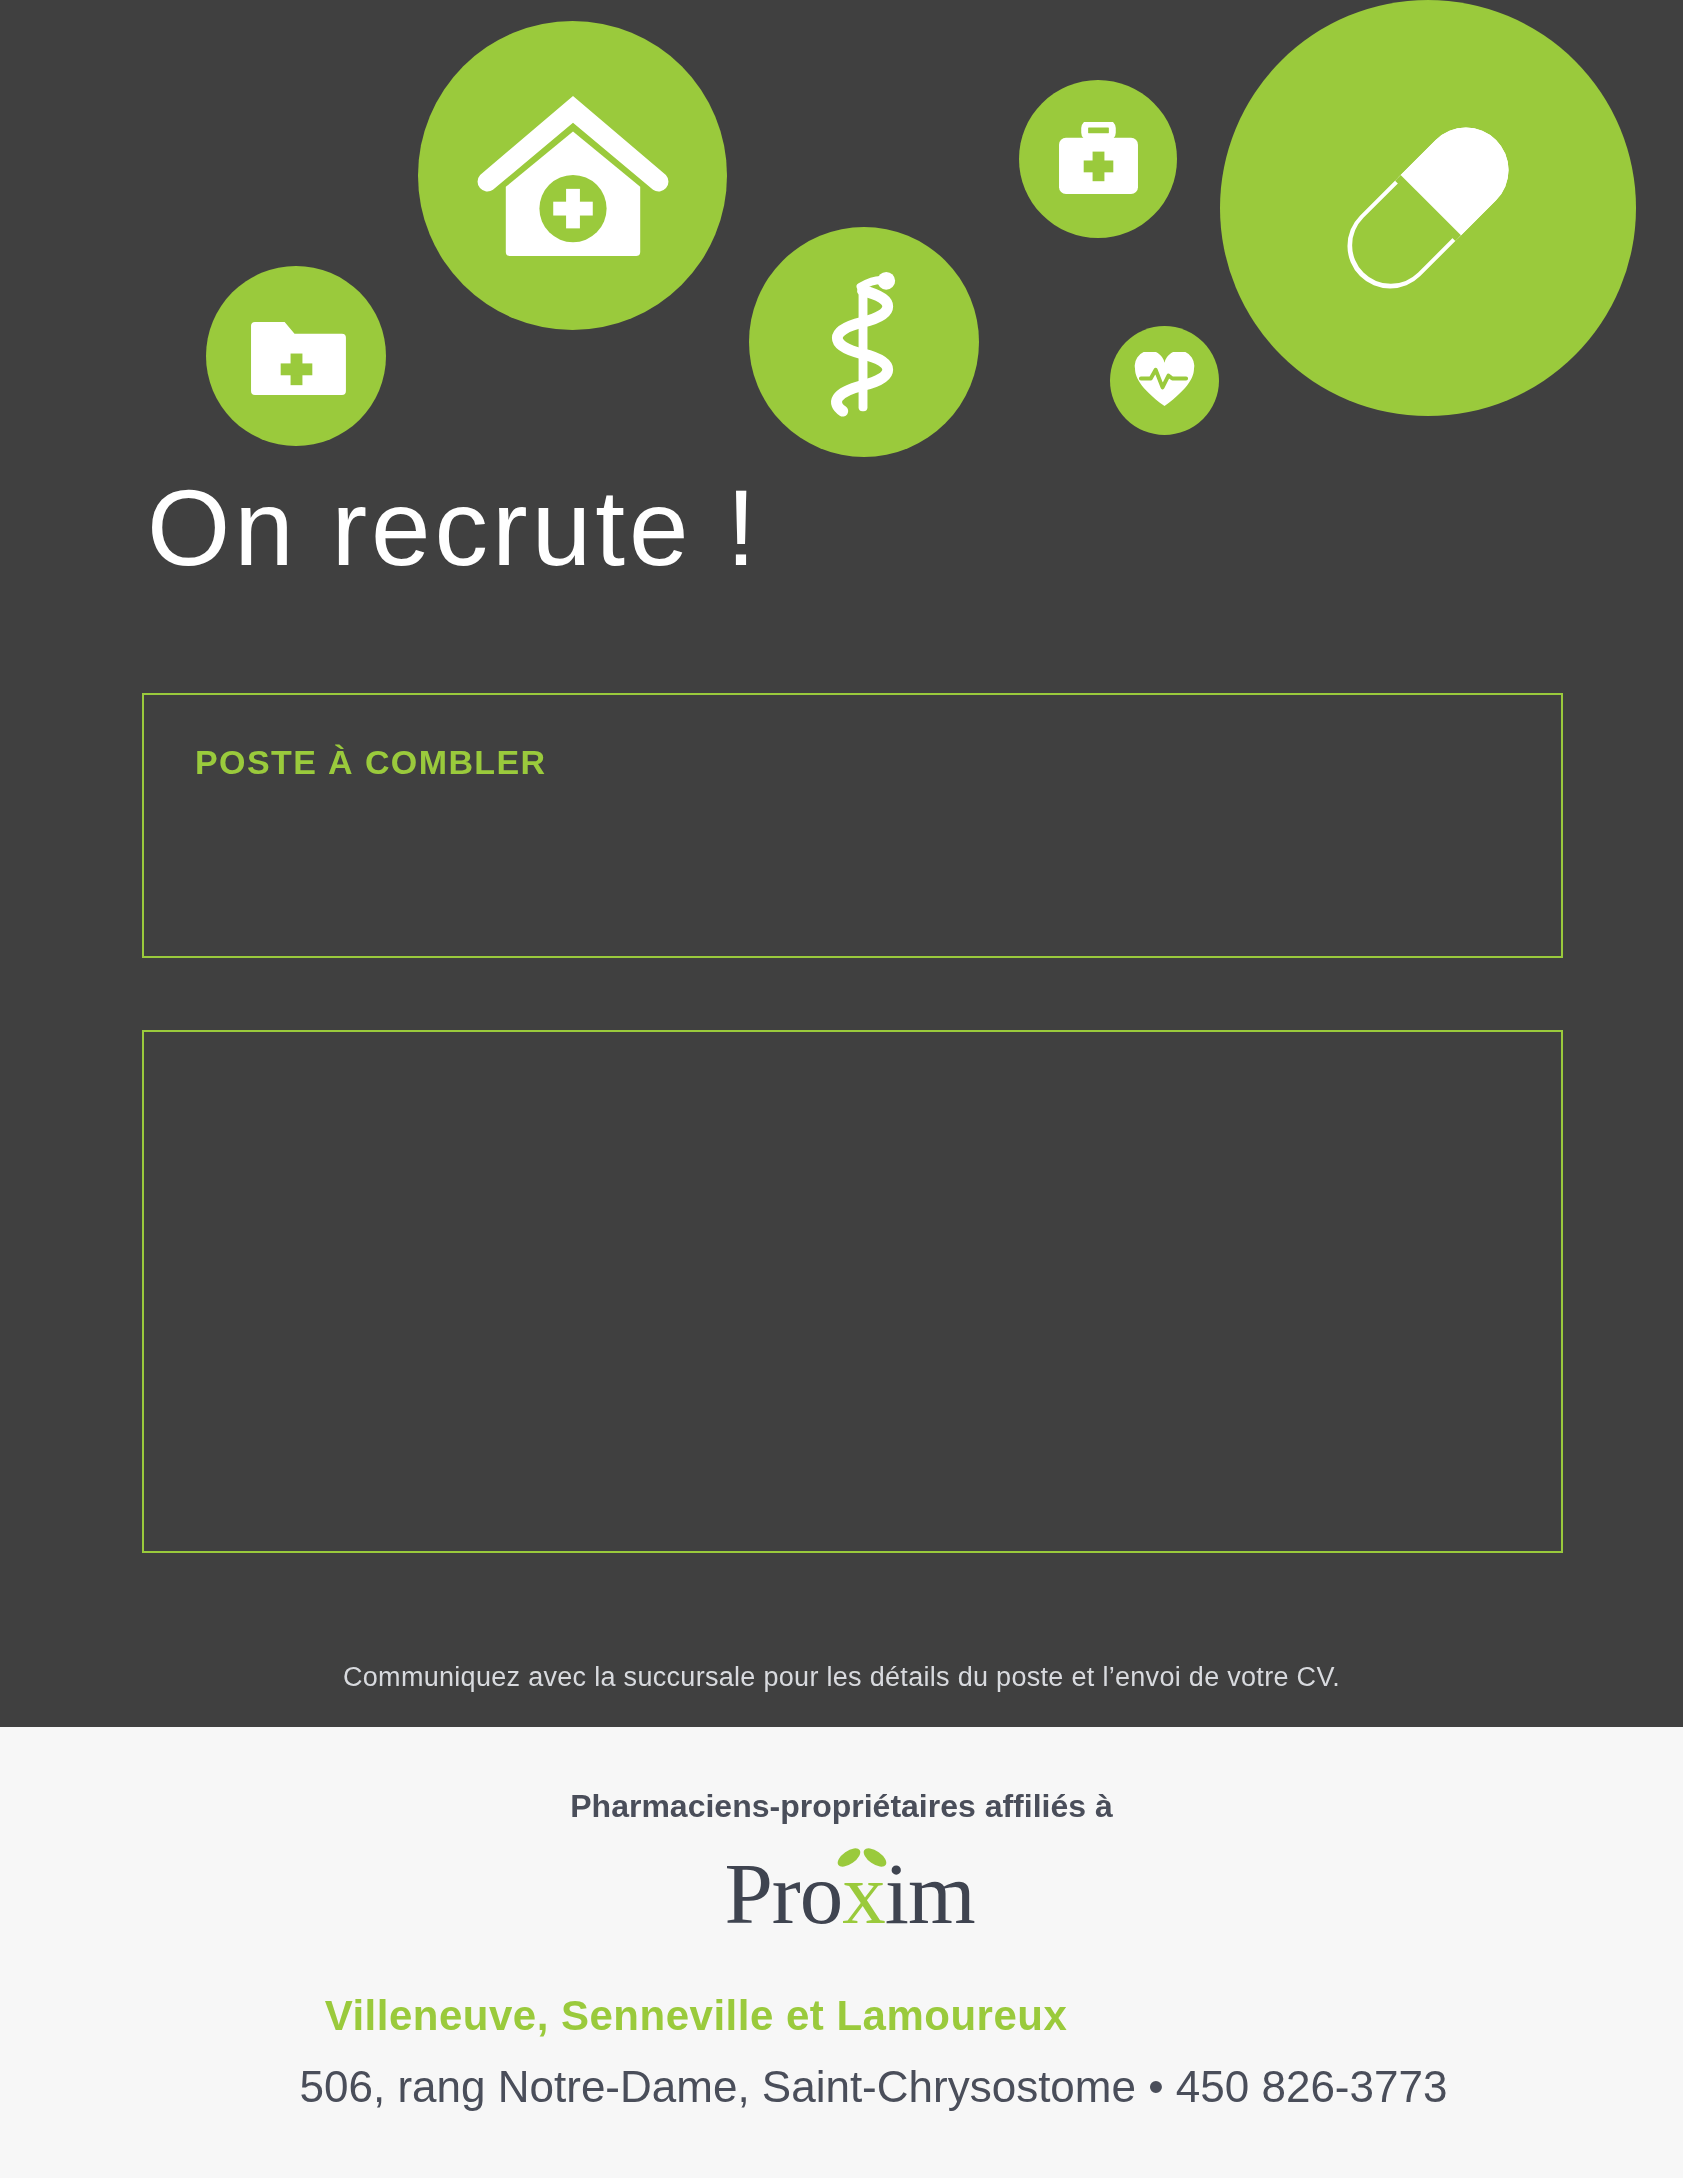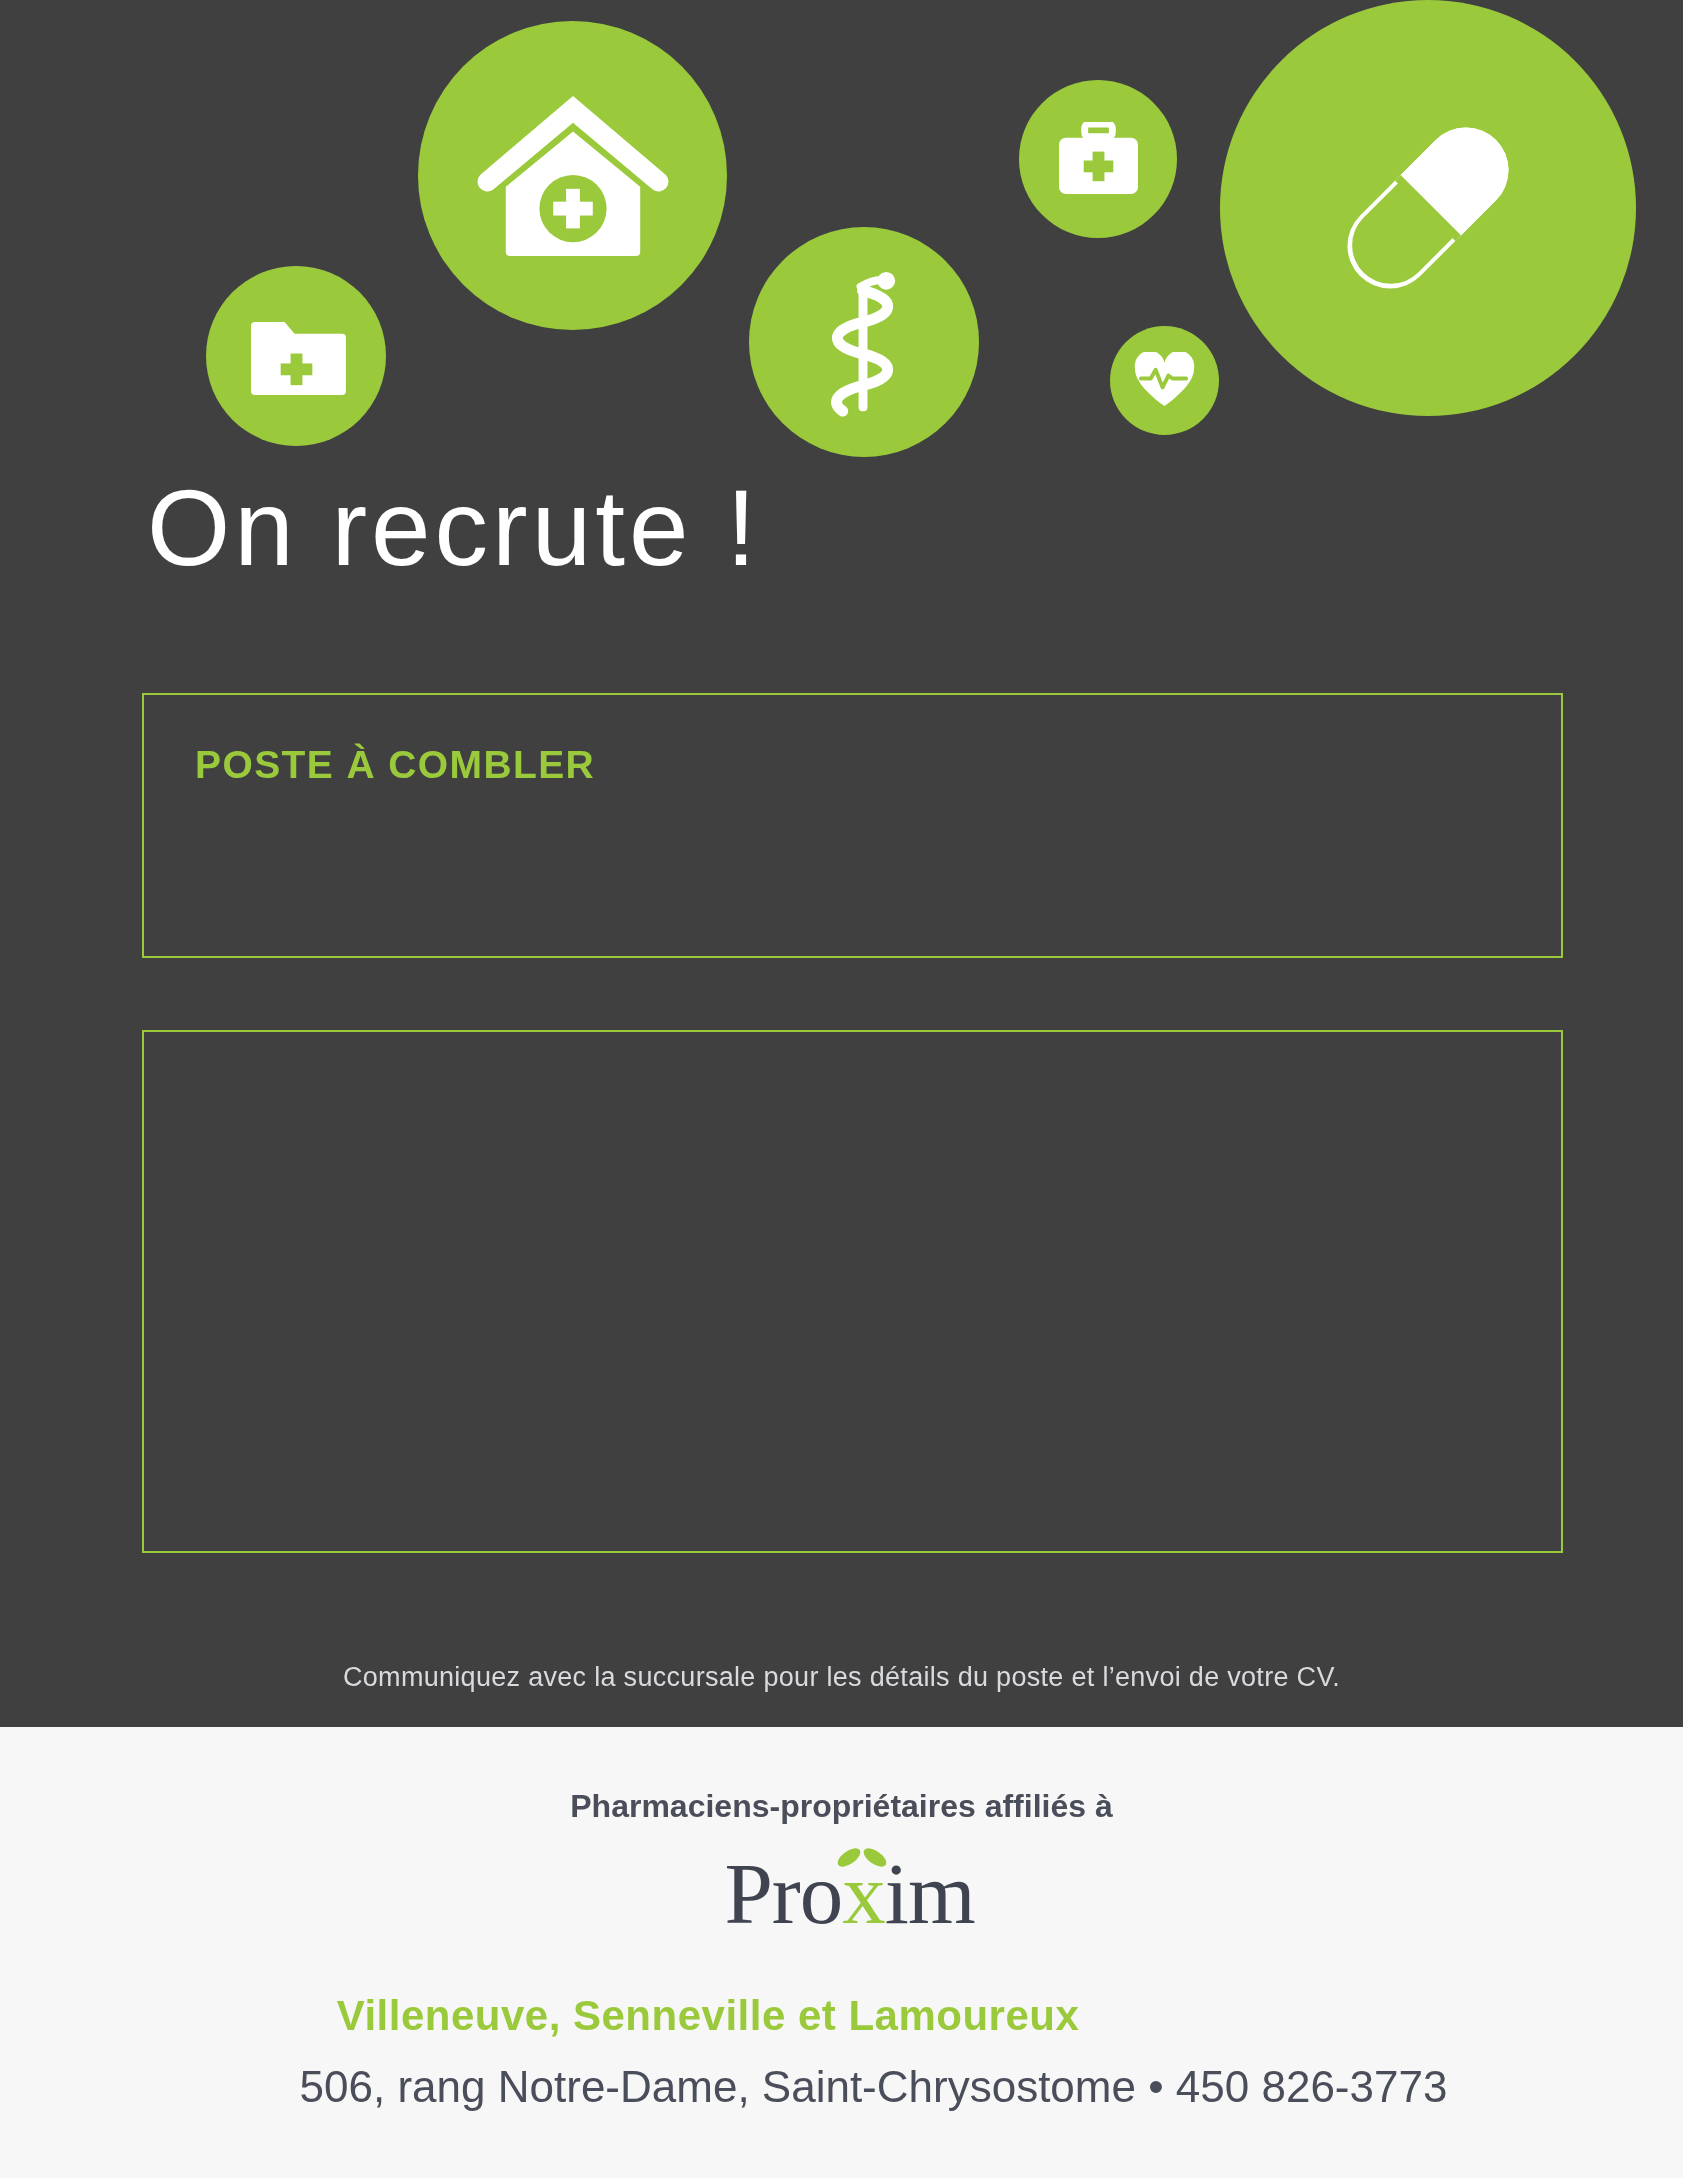--- a/index.html
+++ b/index.html
@@ -67,21 +67,21 @@
   .box {
     position: absolute;
     border: 2px solid #9aca3c;
     box-sizing: border-box;
   }
   .box-title {
     position: absolute;
     left: 51px;
     top: 48px;
     color: #9aca3c;
-    font-size: 39px;
+    font-size: 34px;
     font-weight: bold;
     letter-spacing: 1.4px;
     white-space: nowrap;
   }
   .box-body {
     position: absolute;
     left: 51px;
     right: 40px;
     top: 107px;
     bottom: 24px;
@@ -160,21 +160,20 @@
 
   .store-name {
     position: absolute;
     left: 0;
     top: 265px;
     width: 1392px;
     color: #9aca3c;
     font-size: 42px;
     font-weight: bold;
     letter-spacing: 0.5px;
-    padding-left: 12px;
   }
   .store-address {
     position: absolute;
     left: 0;
     top: 335px;
     width: 1683px;
     color: #4a4e5a;
     font-size: 44px;
     font-weight: 300;
     margin-left: 32px;

